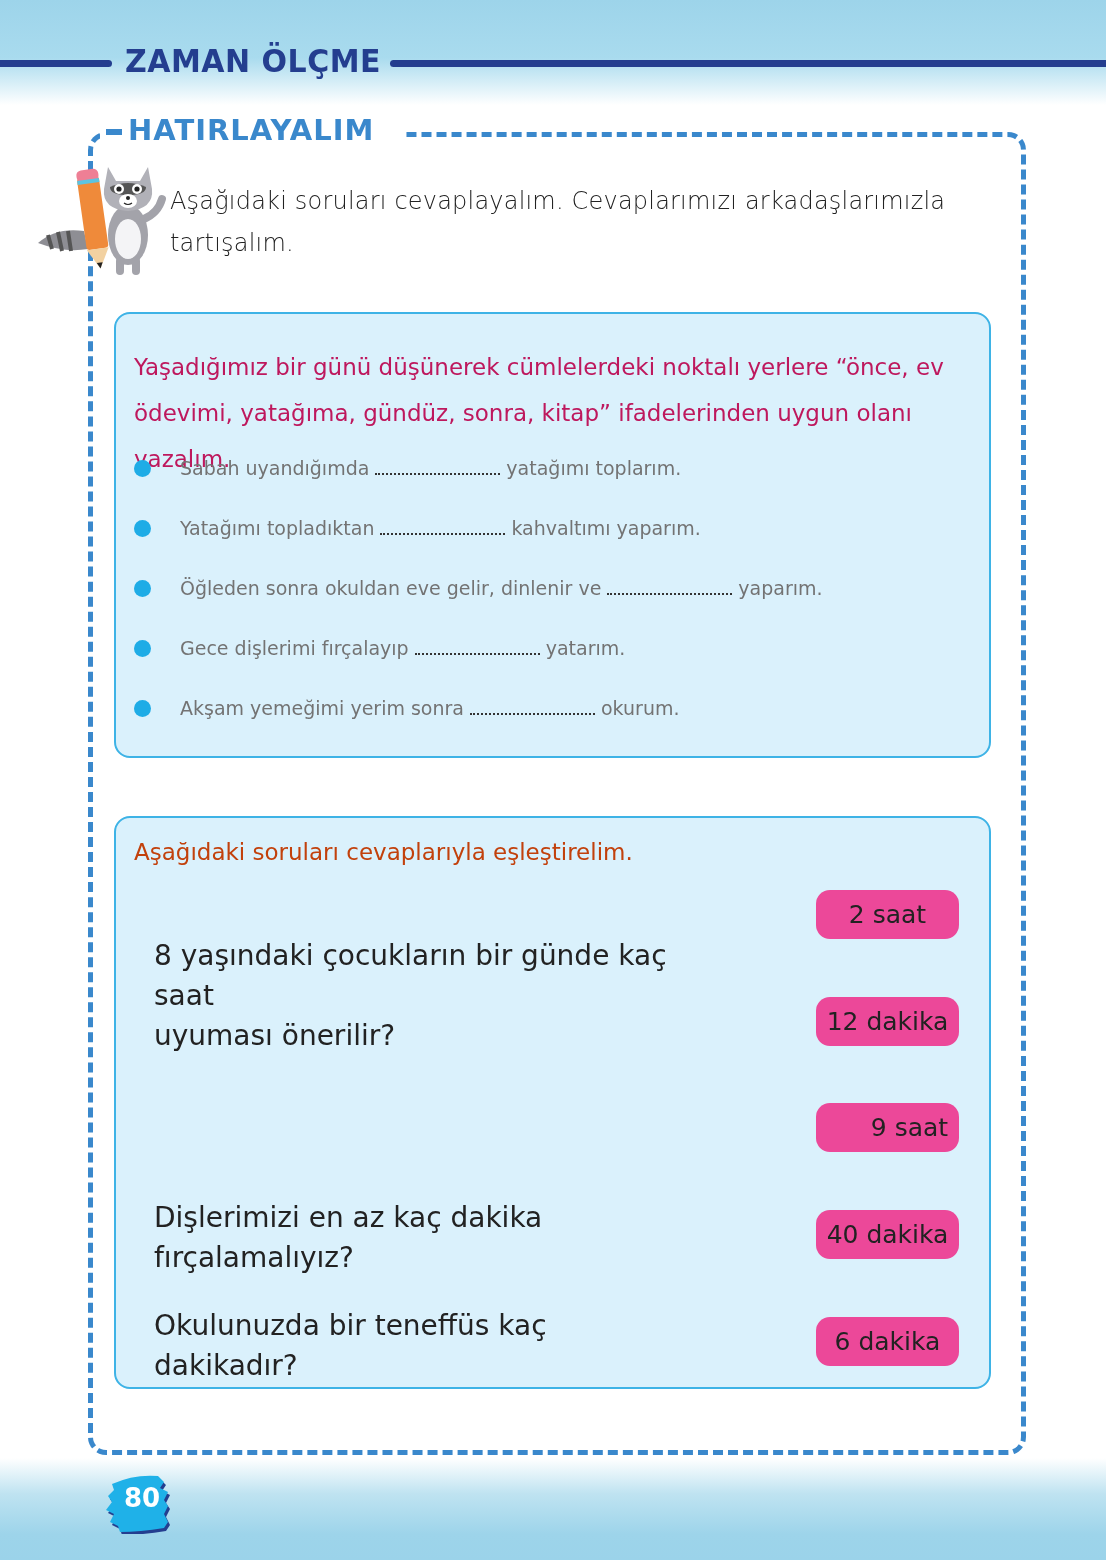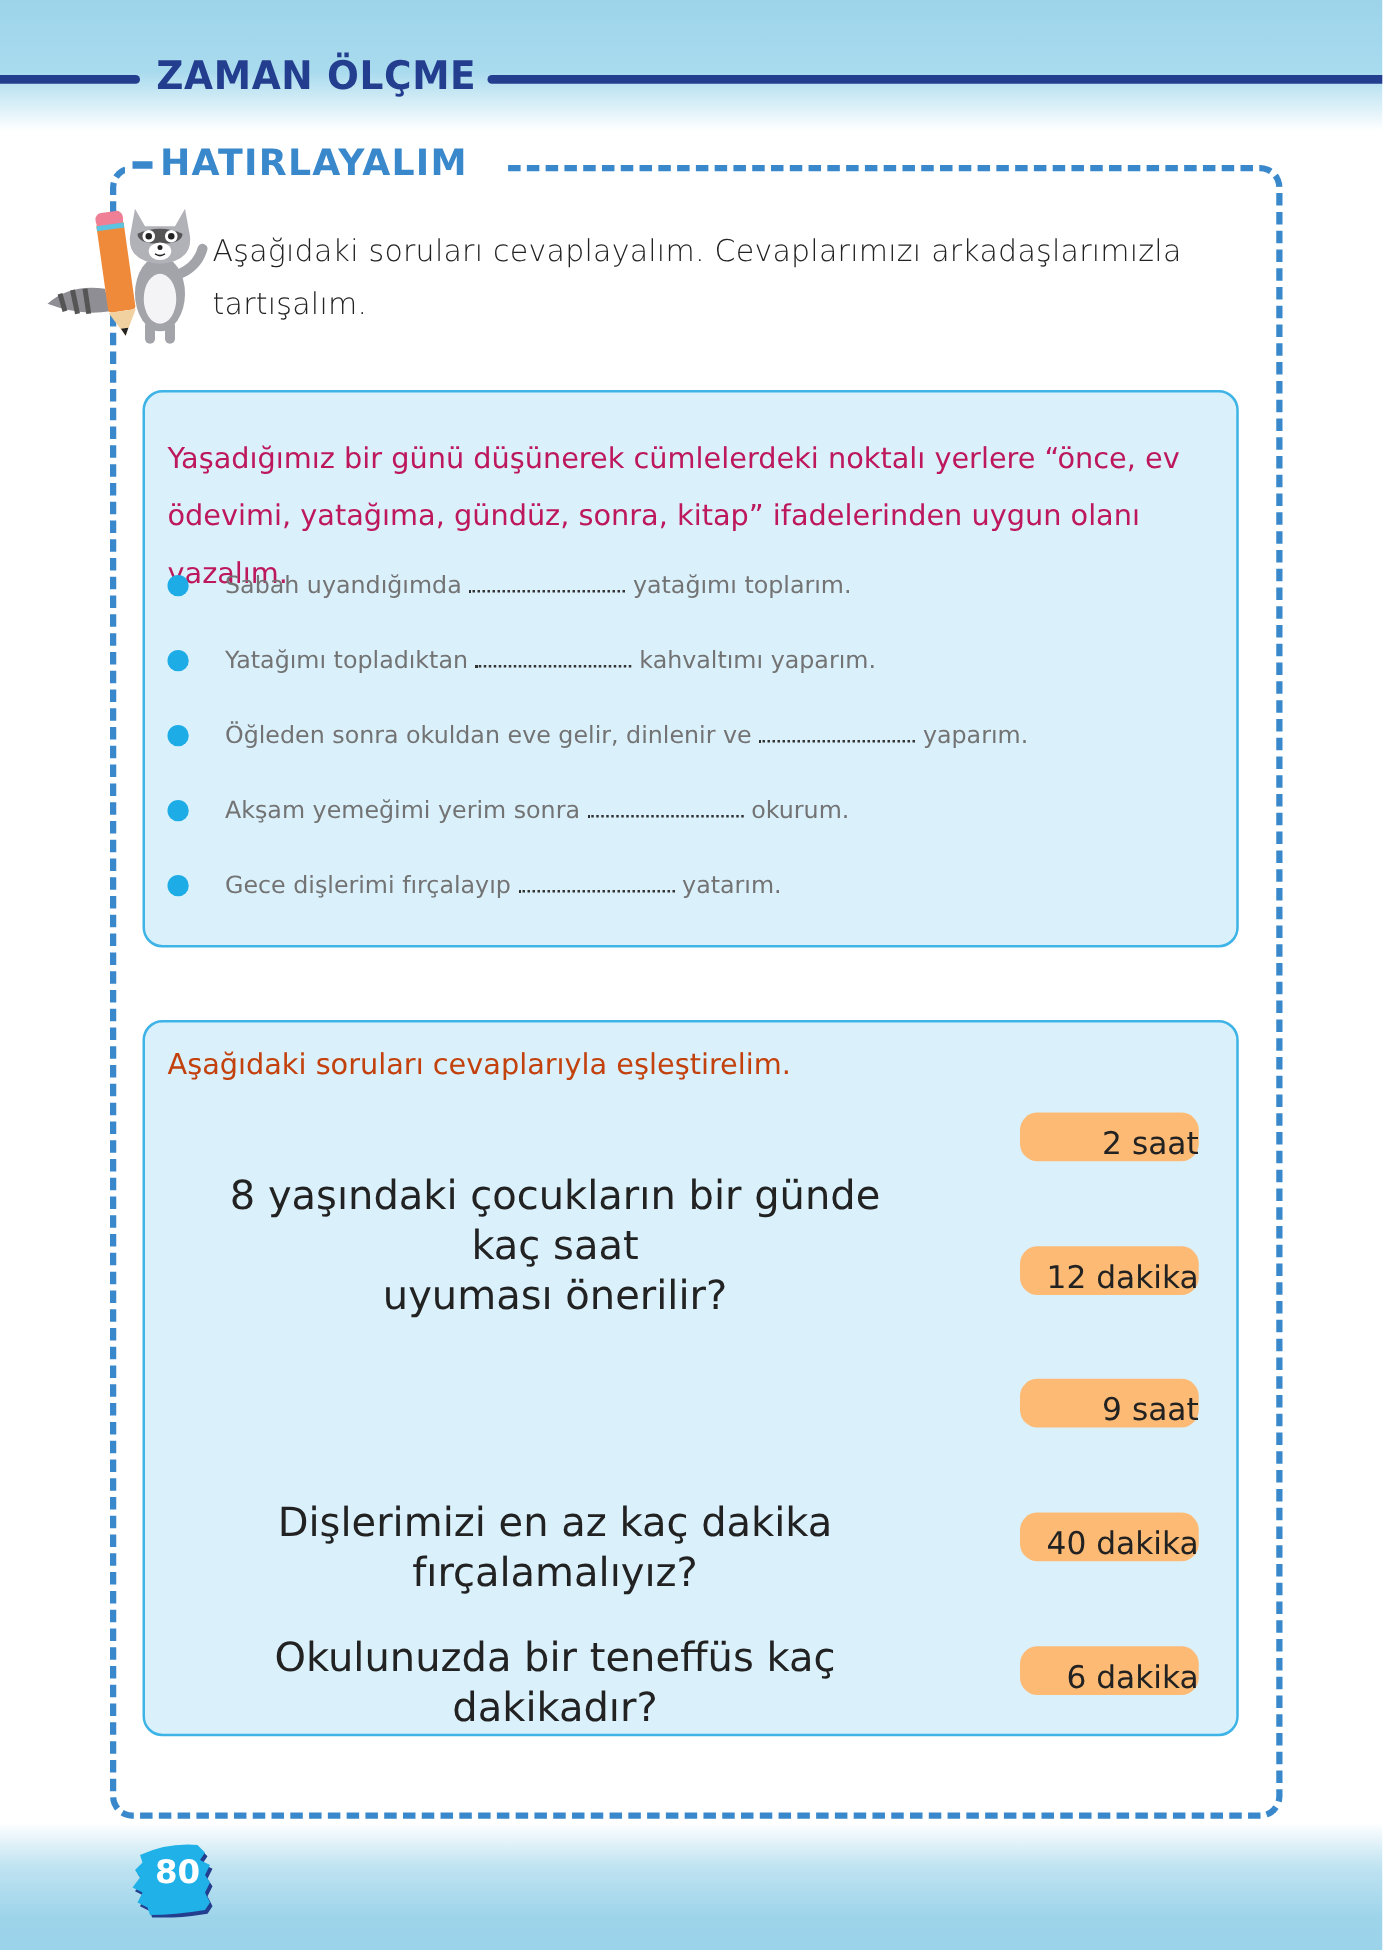--- a/index.html
+++ b/index.html
@@ -77,26 +77,26 @@
     border-radius: 50%; background: #1eace6;
   }
   .blank {
     display: inline-block; width: 125px; height: 3px; vertical-align: baseline;
     border-bottom: 2px dotted #333; margin: 0 6px;
   }
   .match-intro {
     position: absolute; left: 18px; top: 14px; font-size: 23px; line-height: 40px; color: #c2410c;
   }
   .question {
-    position: absolute; left: 58px; font-size: 32px; line-height: 40px; color: #222; width: 540px; text-align: center;
+    position: absolute; left: 38px; font-size: 28px; line-height: 40px; color: #222; width: 540px;
   }
   .answer {
-    position: absolute; left: 700px; width: 143px; height: 39px;
-    background: #fdba74; border-radius: 14px;
-    text-align: right; line-height: 49px; font-size: 25px; color: #222;
+    position: absolute; left: 700px; width: 143px; height: 49px;
+    background: #ec4899; border-radius: 14px;
+    text-align: center; line-height: 49px; font-size: 25px; color: #222;
   }
   .page-badge { position: absolute; left: 104px; top: 1470px; width: 76px; height: 64px; }
   .page-num {
     position: absolute; left: 104px; top: 1483px; width: 76px; text-align: center;
     font-family: "DejaVu Sans", sans-serif; font-weight: bold; font-size: 26px; color: #ffffff;
   }
 </style>
 </head>
 <body>
 
@@ -161,25 +161,25 @@
     <li class="bullet-item">
       <span class="bullet-dot"></span>
       <span>Yatağımı topladıktan</span><span class="blank"></span><span>kahvaltımı yaparım.</span>
     </li>
     <li class="bullet-item">
       <span class="bullet-dot"></span>
       <span>Öğleden sonra okuldan eve gelir, dinlenir ve</span><span class="blank"></span><span>yaparım.</span>
     </li>
     <li class="bullet-item">
       <span class="bullet-dot"></span>
+      <span>Gece dişlerimi fırçalayıp</span><span class="blank"></span><span>yatarım.</span>
+    </li>
+    <li class="bullet-item">
+      <span class="bullet-dot"></span>
       <span>Akşam yemeğimi yerim sonra</span><span class="blank"></span><span>okurum.</span>
-    </li>
-    <li class="bullet-item">
-      <span class="bullet-dot"></span>
-      <span>Gece dişlerimi fırçalayıp</span><span class="blank"></span><span>yatarım.</span>
     </li>
   </ul>
 </div>
 
 <div class="box box2">
   <div class="match-intro">Aşağıdaki soruları cevaplarıyla eşleştirelim.</div>
 
   <div class="question" style="top:118px;">
     <div>8 yaşındaki çocukların bir günde kaç saat</div>
     <div>uyuması önerilir?</div>

